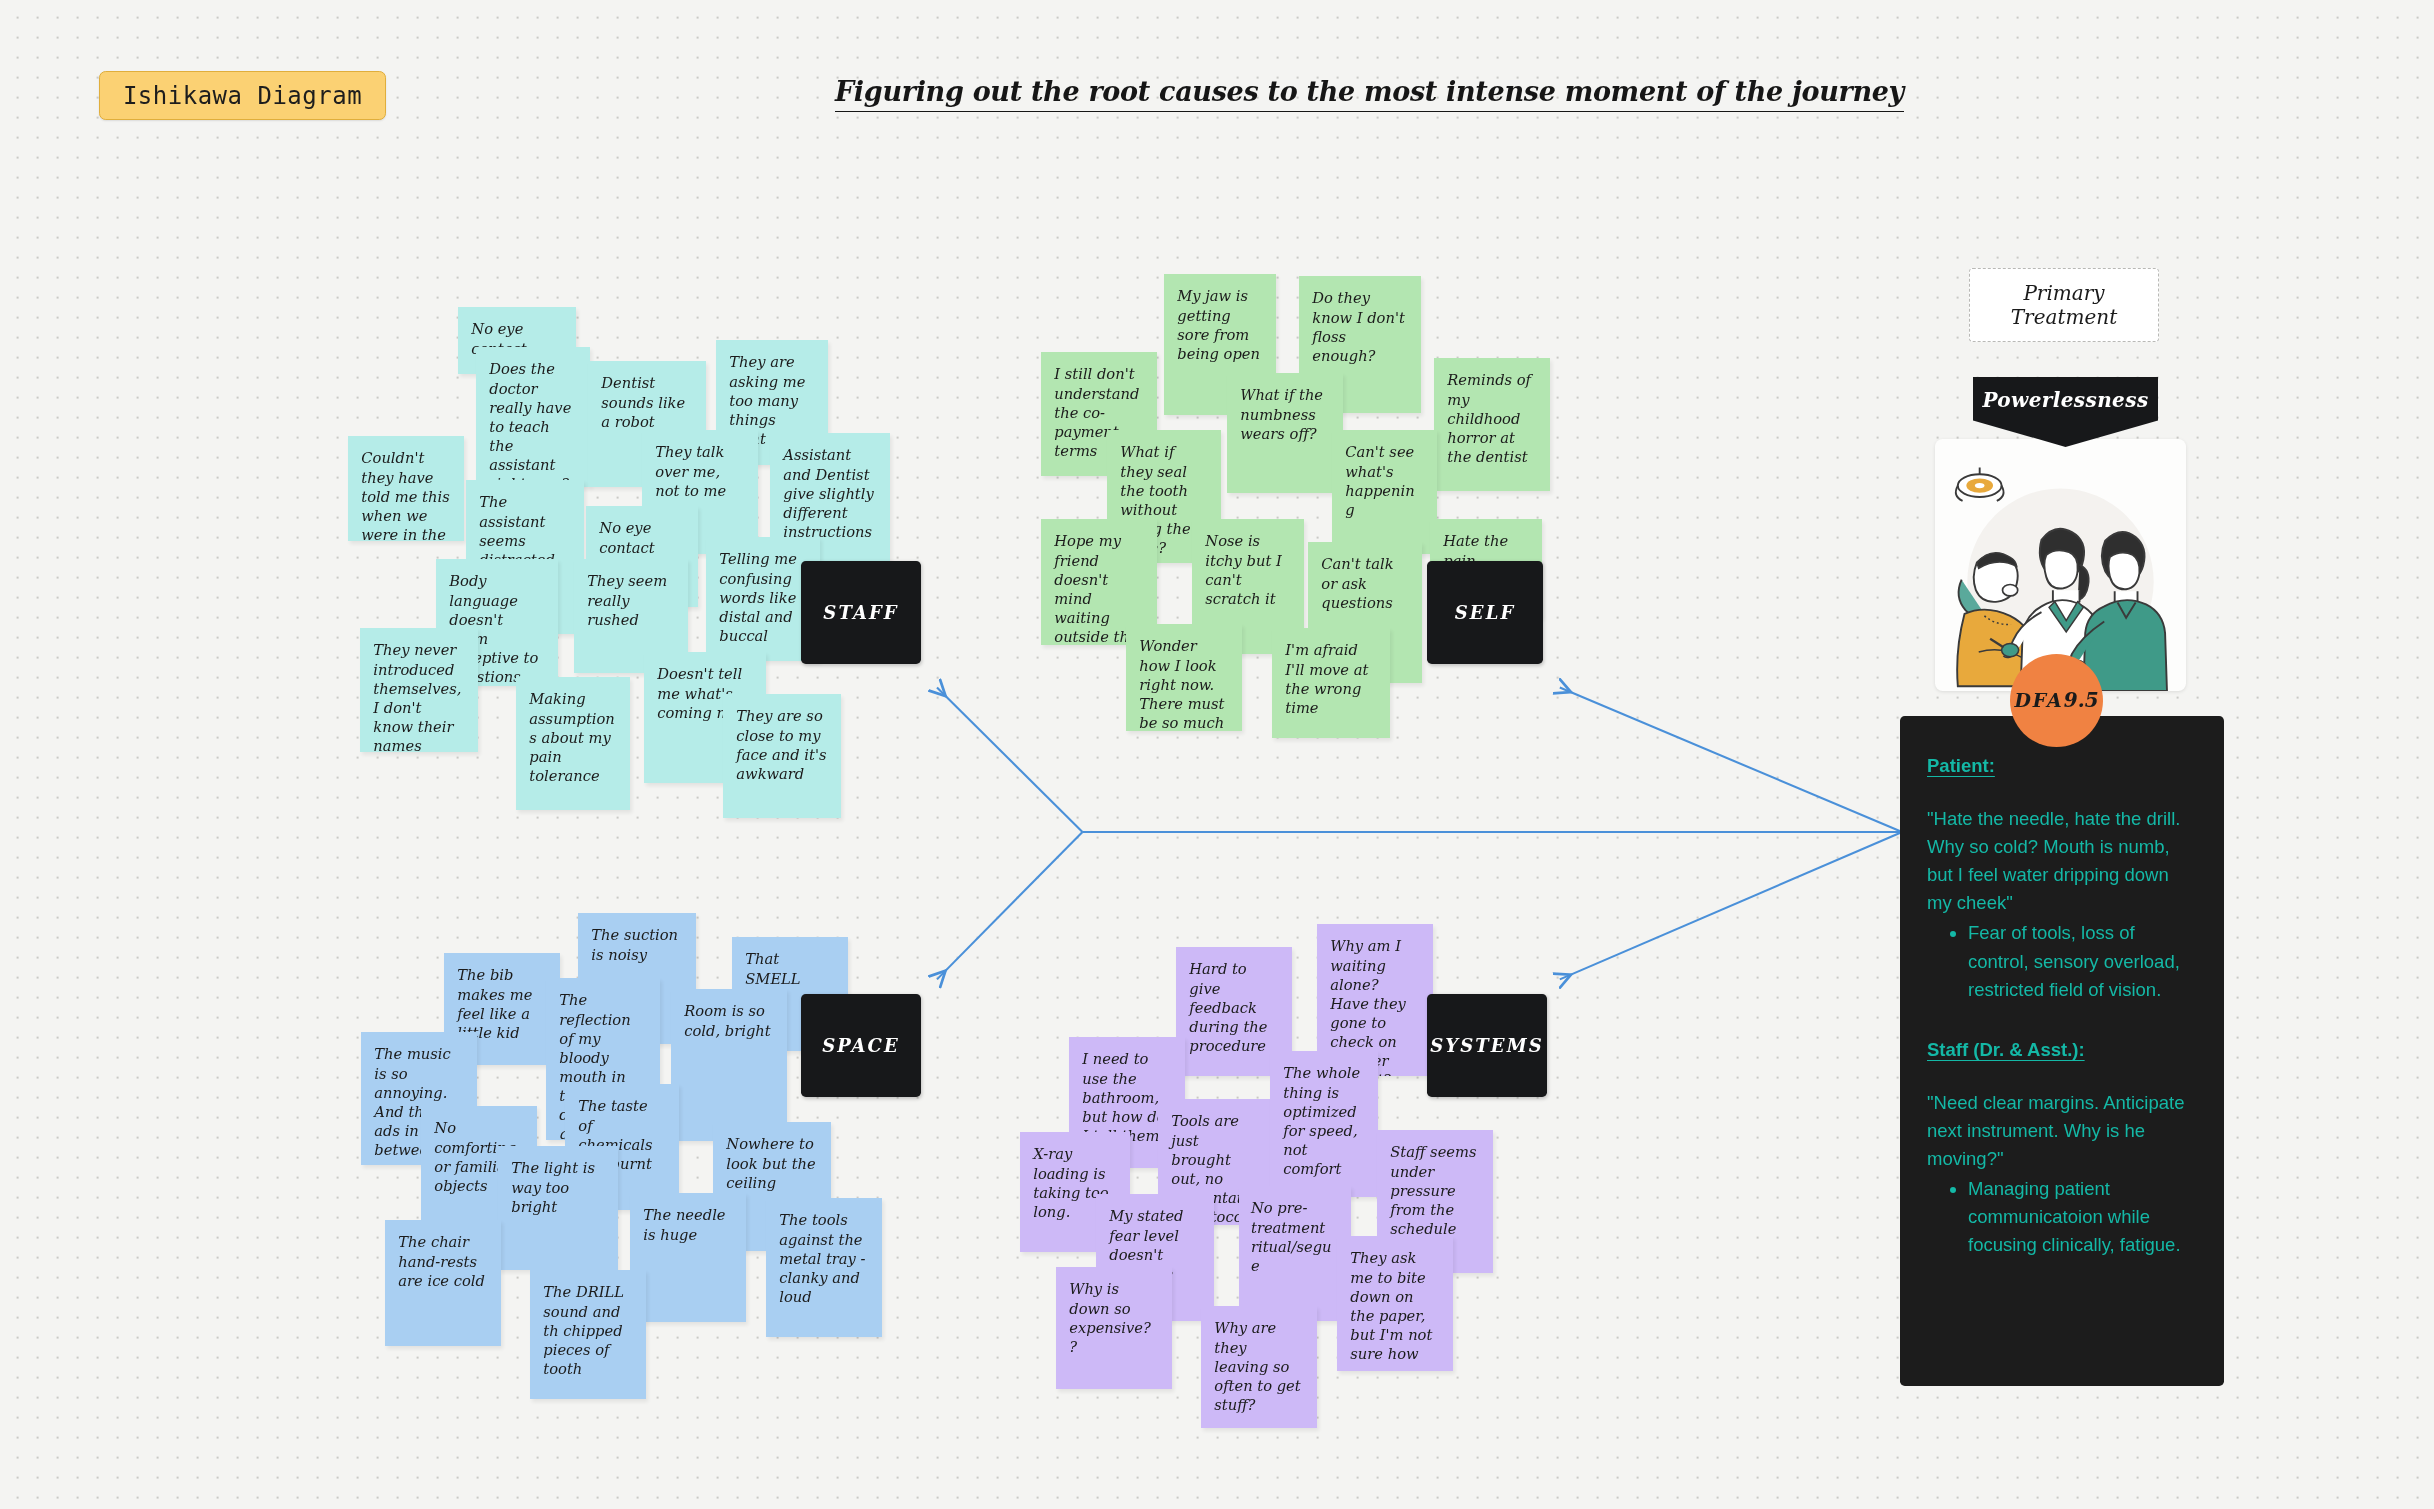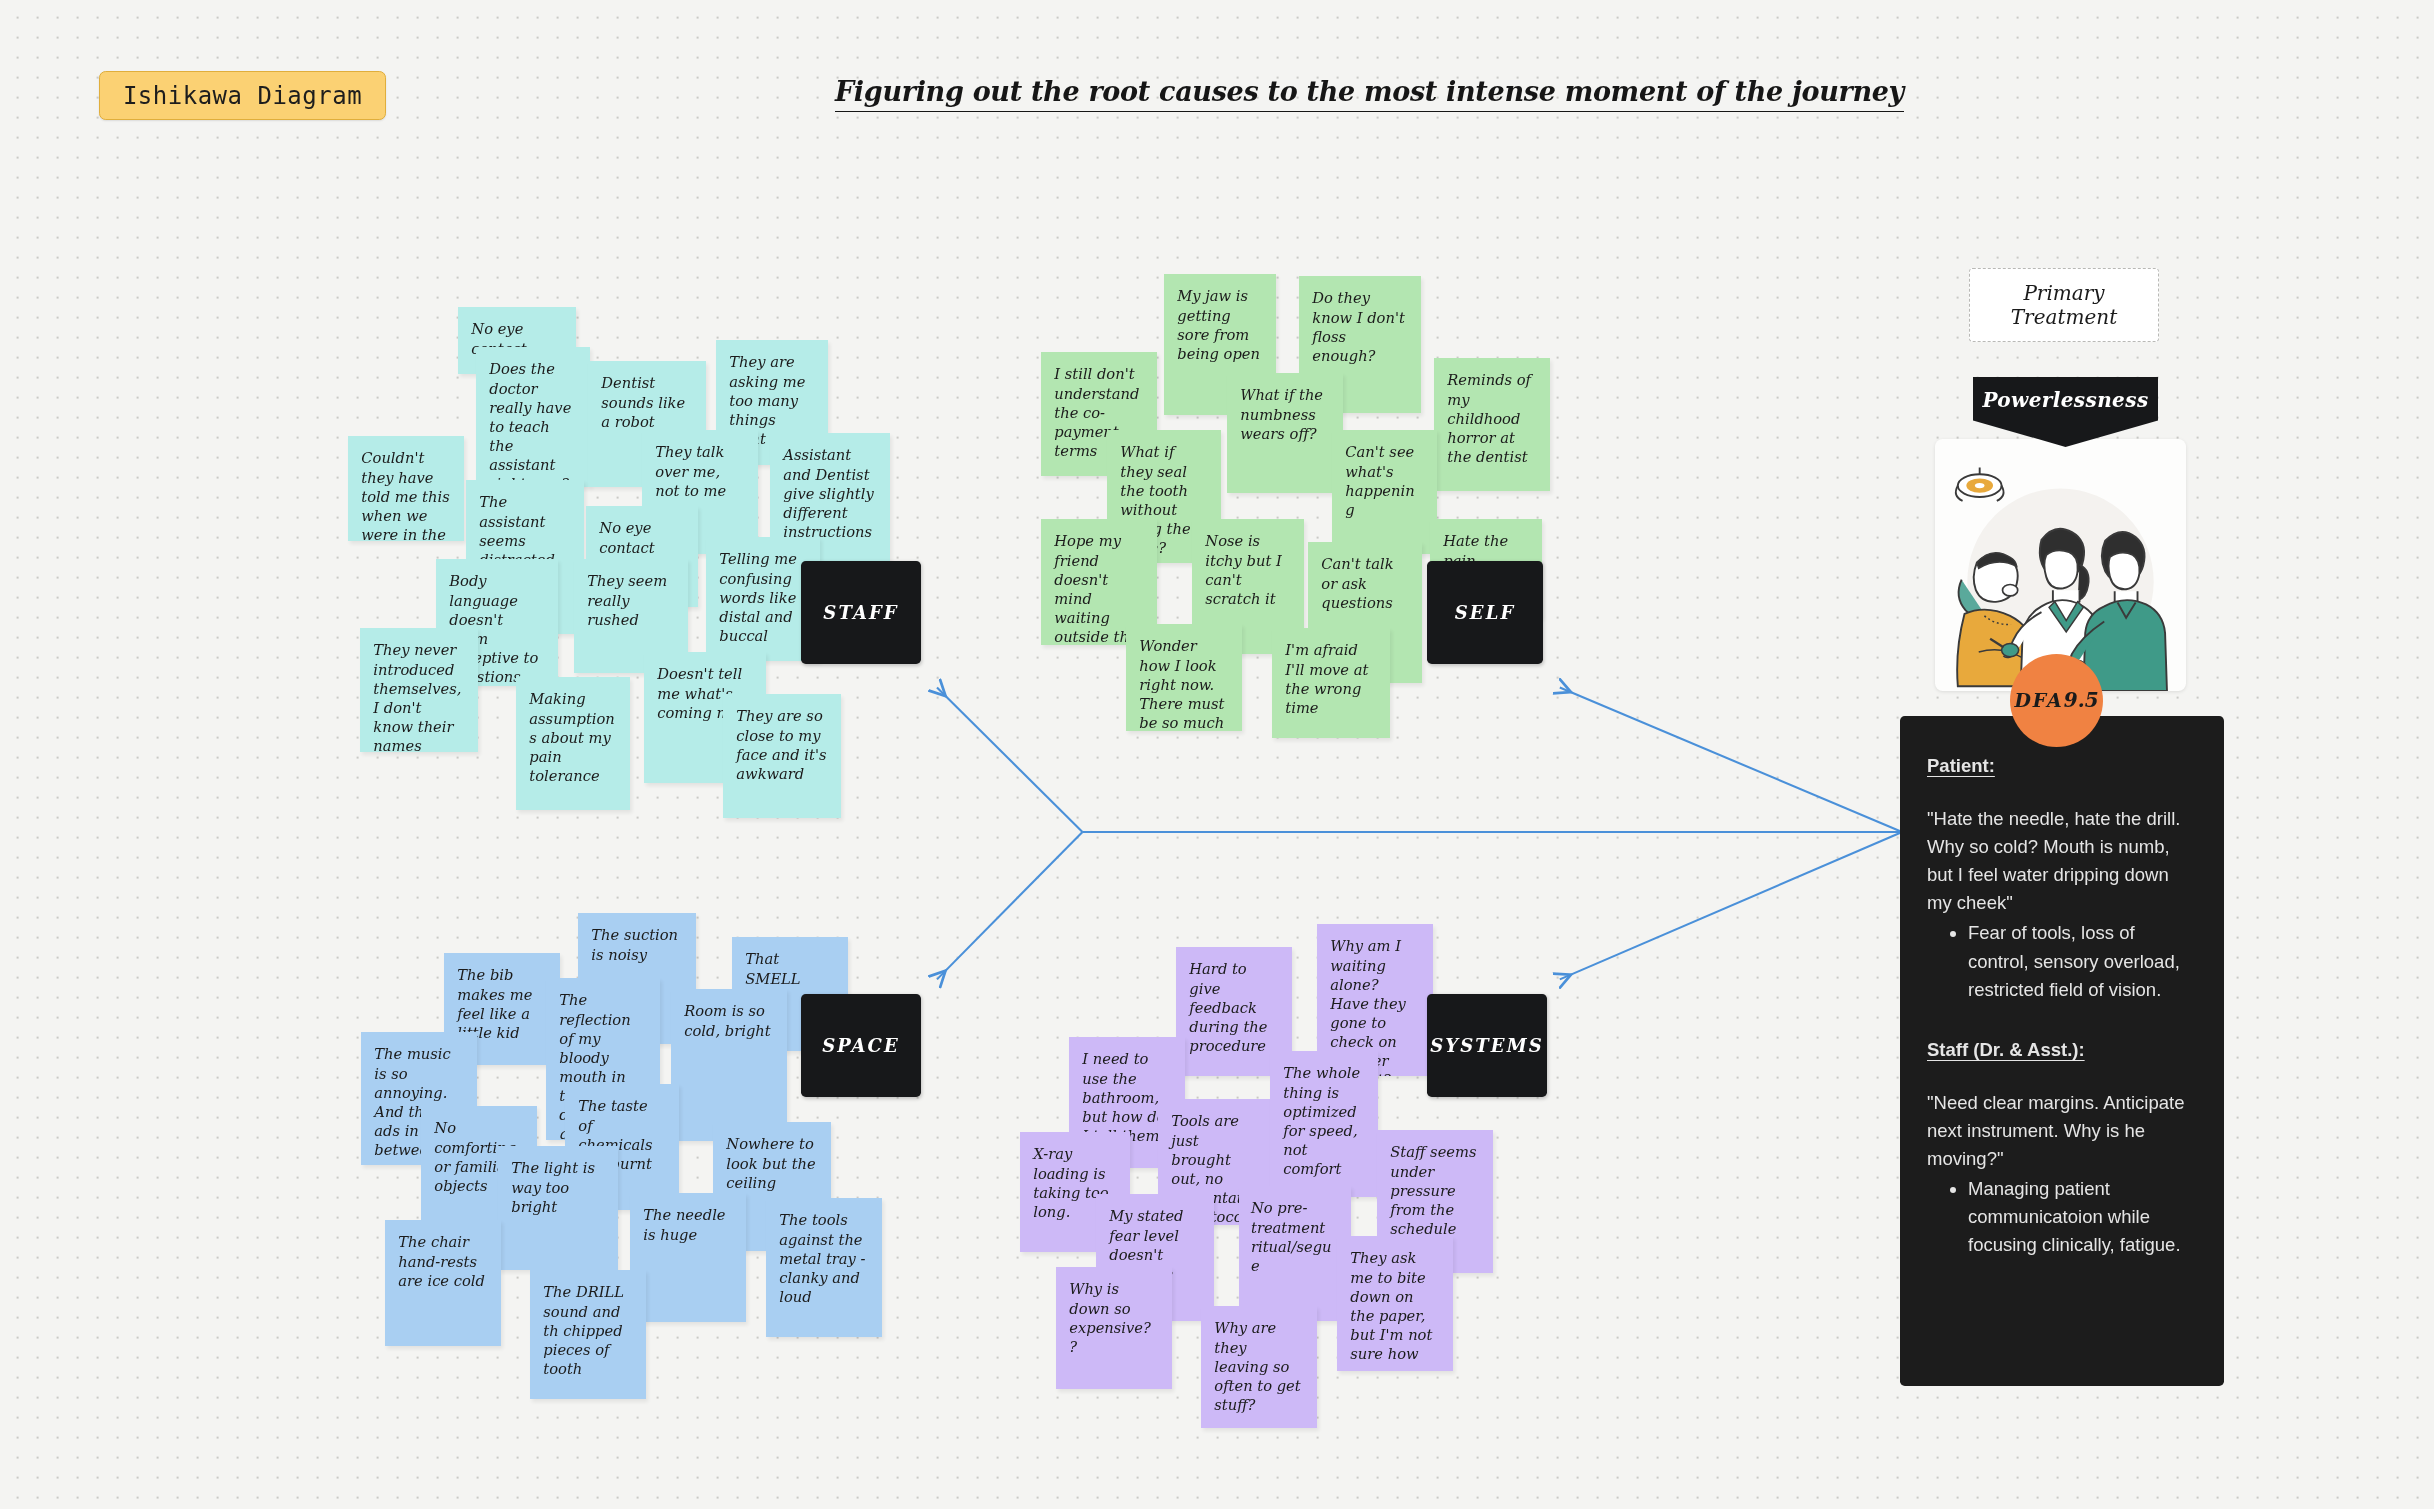--- a/index.html
+++ b/index.html
@@ -159,21 +159,21 @@
   }
   #dfa-badge .dfa-num { letter-spacing: 0; font-size: 20px; }
 
   #insight-panel {
     position: absolute;
     left: 1900px; top: 716px;
     width: 324px; height: 670px;
     background: #1c1c1c;
     border-radius: 4.8px;
     padding: 36px 27px 27px 27px;
-    color: #e5e5e5;
+    color: #14b8a6;
     font-family: "Liberation Sans", sans-serif;
     font-size: 18.5px;
     line-height: 1.52;
     z-index: 7;
   }
   #insight-panel .sec-head {
     font-weight: 700;
     text-decoration: underline;
     text-underline-offset: 3.8px;
     display: block;

